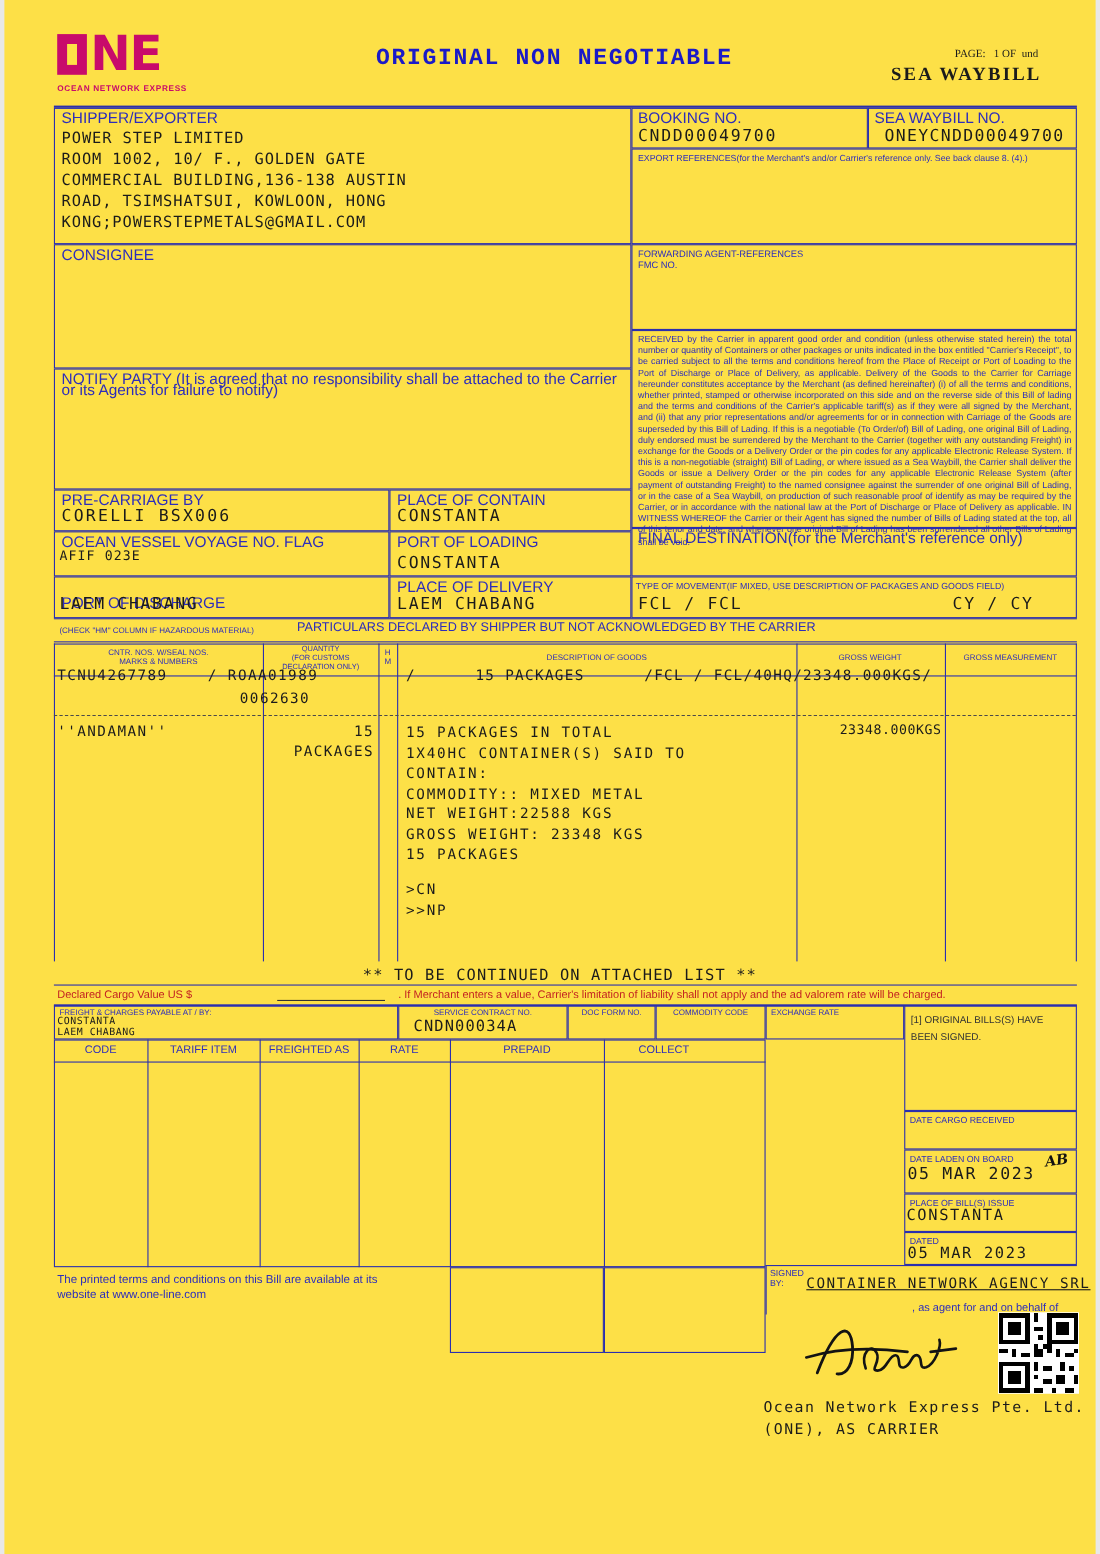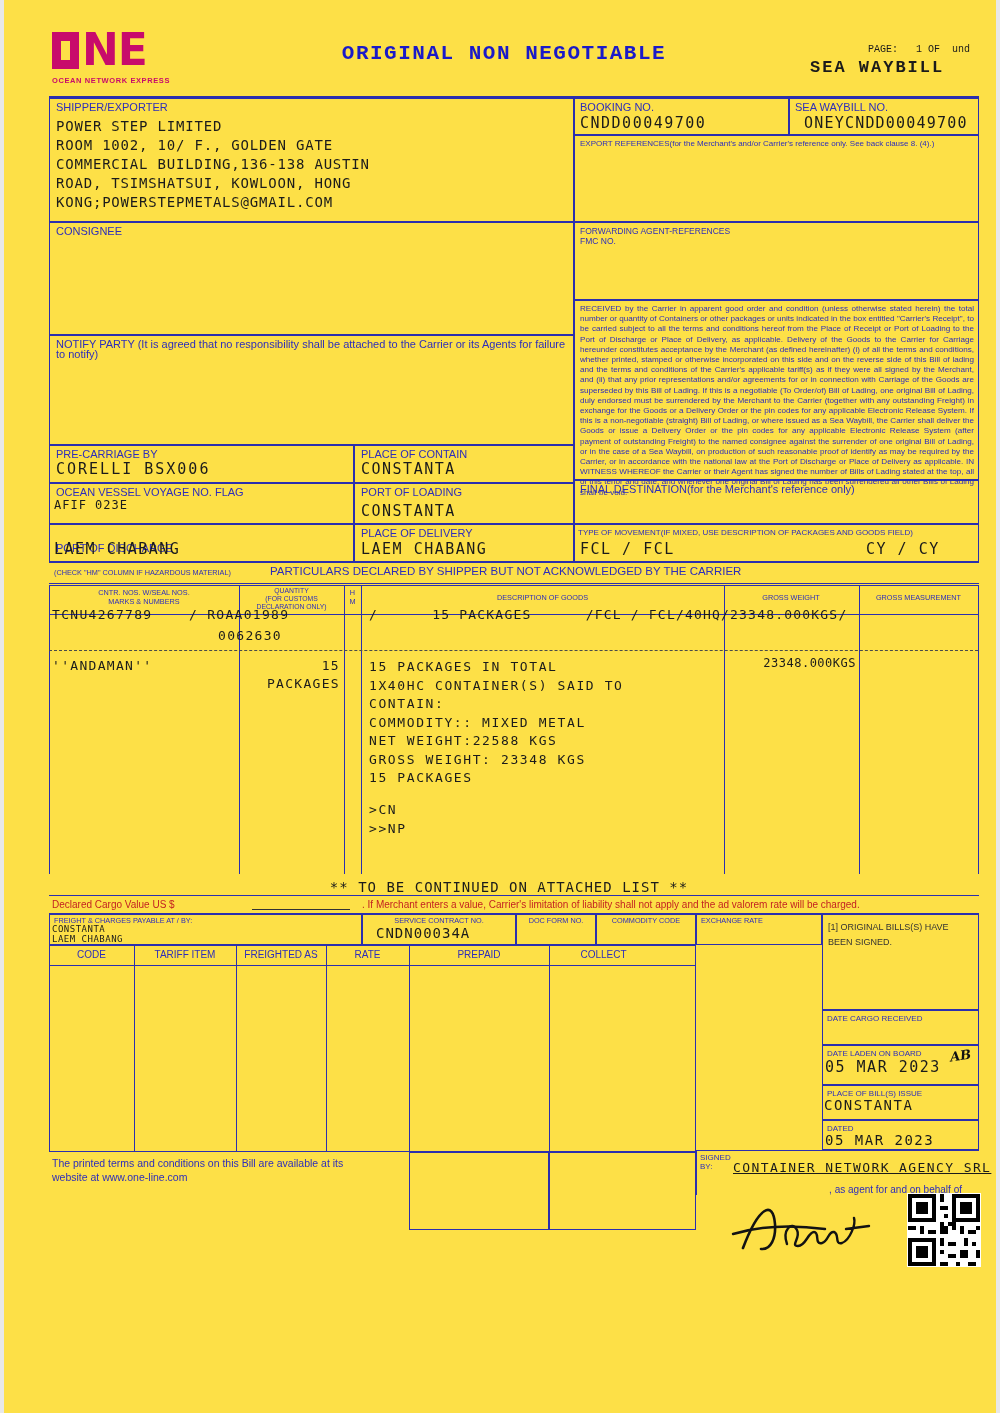--- a/index.html
+++ b/index.html
@@ -13,23 +13,23 @@
   *{margin:0;padding:0;box-sizing:border-box;}
   html,body{background:#e8e8e8;}
   .page{position:relative;width:992px;height:1413px;background:#fde047;margin:0 auto;
         font-family:"Liberation Sans",sans-serif;overflow:hidden;}
   .abs{position:absolute;}
   .box{position:absolute;border:1px solid var(--line);}
   .vline{position:absolute;width:1px;background:var(--line);}
   .hline{position:absolute;height:1px;background:var(--line);}
   .hline2{position:absolute;height:2px;background:var(--line);}
   .dash{position:absolute;border-top:1px dashed #4a4a4a;}
-  .lbl{position:absolute;font-size:11px;color:var(--lbl);line-height:10px;}
+  .lbl{position:absolute;font-size:14px;color:var(--lbl);line-height:10px;}
   .lbl-sm{position:absolute;font-size:7.3px;color:var(--lbl);line-height:8.5px;}
-  .mono{font-family:Liberation Mono, monospace;color:var(--ink);text-align:center;}
+  .mono{font-family:Liberation Serif, serif;color:var(--ink);text-align:center;}
   .val{position:absolute;font-family:"DejaVu Sans Mono","Liberation Mono",monospace;color:var(--ink);}
   .pre{white-space:pre-line;}
   .prews{white-space:pre;}
   .ctr{text-align:center;}
   .rt{text-align:right;}
   .logo-ne{font-family:"DejaVu Sans",sans-serif;font-weight:900;font-size:44px;line-height:40px;
            color:var(--magenta);letter-spacing:-1px;}
   .logo-o{display:inline-block;width:27px;height:37px;border:9px solid var(--magenta);
           margin-right:3px;vertical-align:-4px;}
   .redtxt{color:var(--red);font-size:10px;}
@@ -282,14 +282,16 @@
         <rect x="69" y="57" width="4" height="8"></rect>
       <rect x="33" y="57" width="4" height="4"></rect>
         <rect x="41" y="61" width="8" height="4"></rect>
         <rect x="53" y="57" width="8" height="8"></rect>
       <rect x="33" y="69" width="8" height="4"></rect>
         <rect x="49" y="69" width="4" height="4"></rect>
         <rect x="61" y="69" width="8" height="4"></rect>
     </g>
   </svg>
 
+  <div class="val pre" style="left:690px;top:1270px;font-size:13.5px;line-height:20px;letter-spacing:1.3px;">Ocean Network Express Pte. Ltd.
+(ONE), AS CARRIER</div>
 
 </div>
 
 </body></html>

